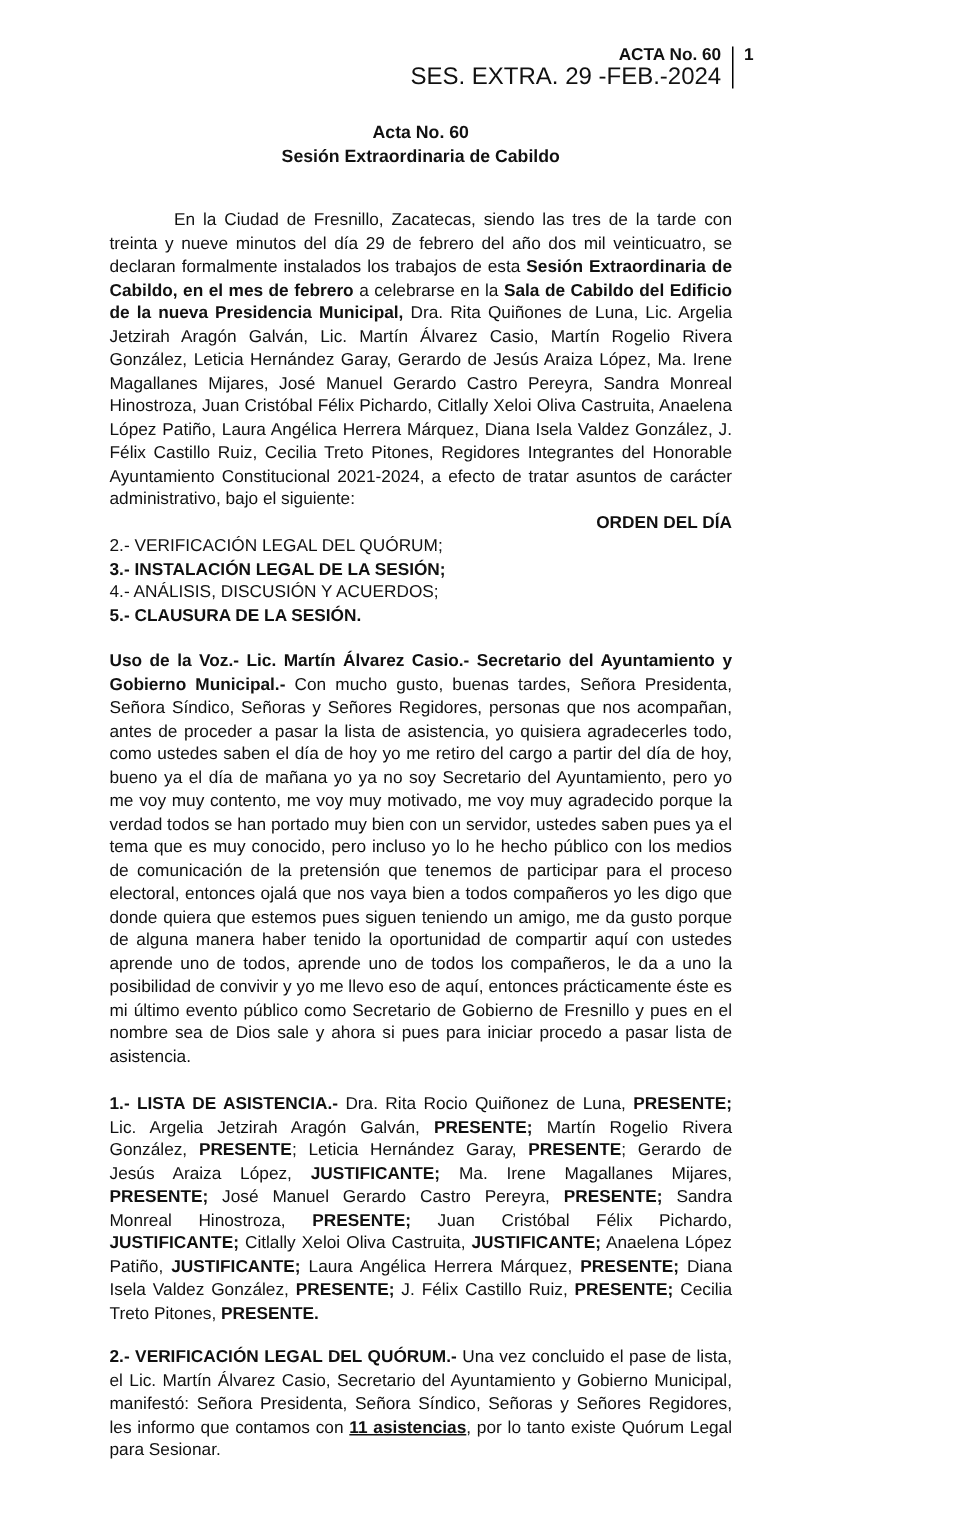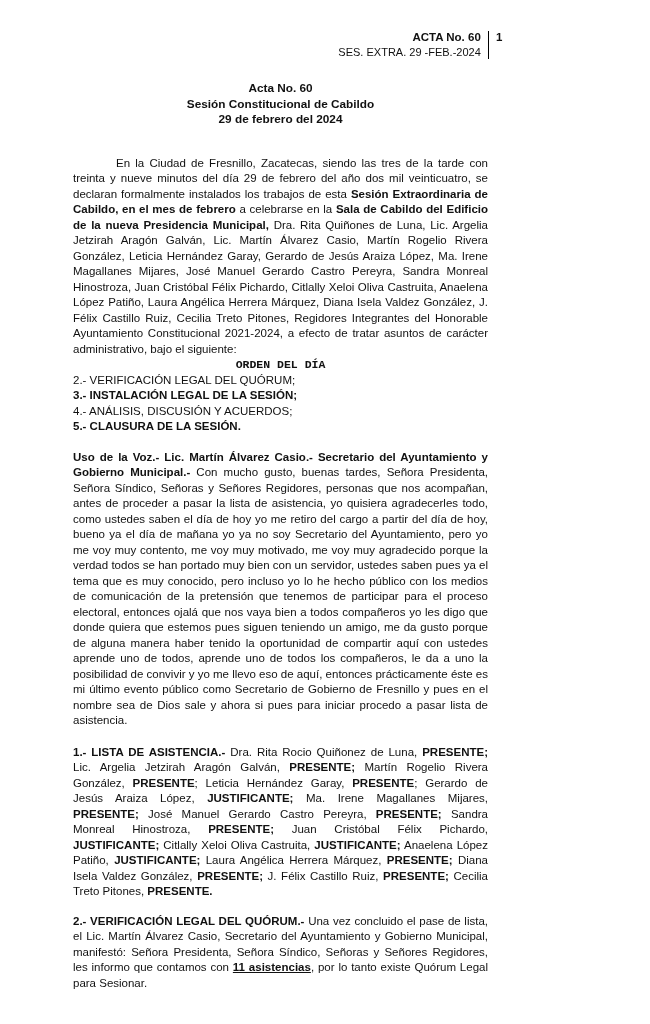--- a/index.html
+++ b/index.html
@@ -29,21 +29,21 @@
   }
   .hdr-lines {
     text-align: right;
   }
   .hdr-l1 {
     font-weight: bold;
     font-size: 11.5px;
     line-height: 15px;
   }
   .hdr-l2 {
-    font-size: 11px;
+    font-size: 16px;
     line-height: 14px;
   }
   .hdr-divider {
     width: 1.2px;
     background: #000;
     margin: 1px 7px 0 7px;
   }
   .hdr-page-num {
     font-weight: bold;
     font-size: 11.5px;
@@ -64,22 +64,21 @@
     margin-top: 28px;
     margin-right: 22px;
     font-size: 11.5px;
     line-height: 15.5px;
   }
   .block {
     margin: 0;
     text-align: justify;
   }
   .block.center {
-    text-align: center;
-    font-family: Liberation Mono, monospace;
+    text-align: right;
   }
   .block.indent {
     text-indent: 43px;
   }
 </style>
 </head>
 <body>
 
 <div class="page">
 
@@ -87,22 +86,21 @@
     <div class="hdr-lines">
       <div class="hdr-l1">ACTA No. 60</div>
       <div class="hdr-l2">SES. EXTRA. 29 -FEB.-2024</div>
     </div>
     <div class="hdr-divider"></div>
     <div class="hdr-page-num">1</div>
   </header>
 
   <div class="doc-title">
     <div>Acta No. 60</div>
-    <div>Sesión Constitucional de Cabildo</div>
-    <div>29 de febrero del 2024</div>
+    <div>Sesión Extraordinaria de Cabildo</div>
   </div>
 
   <article class="doc-body" id="doc-body">
       <p class="block indent" style="margin-top: 0px;"><span>En la Ciudad de Fresnillo, Zacatecas, siendo las tres de la tarde con treinta y nueve minutos del día 29 de febrero del año dos mil veinticuatro, se declaran formalmente instalados los trabajos de esta </span><span style="font-weight: bold;">Sesión Extraordinaria de Cabildo, en el mes de febrero</span><span> a celebrarse en la </span><span style="font-weight: bold;">Sala de Cabildo del Edificio de la nueva Presidencia Municipal,</span><span> Dra. Rita Quiñones de Luna, Lic. Argelia Jetzirah Aragón Galván, Lic. Martín Álvarez Casio, Martín Rogelio Rivera González, Leticia Hernández Garay, Gerardo de Jesús Araiza López, Ma. Irene Magallanes Mijares, José Manuel Gerardo Castro Pereyra, Sandra Monreal Hinostroza, Juan Cristóbal Félix Pichardo, Citlally Xeloi Oliva Castruita, Anaelena López Patiño, Laura Angélica Herrera Márquez, Diana Isela Valdez González, J. Félix Castillo Ruiz, Cecilia Treto Pitones, Regidores Integrantes del Honorable Ayuntamiento Constitucional 2021-2024, a efecto de tratar asuntos de carácter administrativo, bajo el siguiente:</span></p>
       <p class="block center" style="margin-top: 0px;"><span style="font-weight: bold;">ORDEN DEL DÍA</span></p>
       <p class="block" style="margin-top: 0px;"><span style="font-weight: normal;">2.- VERIFICACIÓN LEGAL DEL QUÓRUM;</span></p>
       <p class="block" style="margin-top: 0px;"><span style="font-weight: bold;">3.- INSTALACIÓN LEGAL DE LA SESIÓN;</span></p>
       <p class="block" style="margin-top: 0px;"><span style="font-weight: normal;">4.- ANÁLISIS, DISCUSIÓN Y ACUERDOS;</span></p>
       <p class="block" style="margin-top: 0px;"><span style="font-weight: bold;">5.- CLAUSURA DE LA SESIÓN.</span></p>
       <p class="block" style="margin-top: 15px;"><span style="font-weight: bold;">Uso de la Voz.- Lic. Martín Álvarez Casio.- Secretario del Ayuntamiento y Gobierno Municipal.- </span><span>Con mucho gusto, buenas tardes, Señora Presidenta, Señora Síndico, Señoras y Señores Regidores, personas que nos acompañan,  antes de proceder a pasar la lista de asistencia, yo quisiera agradecerles todo, como ustedes saben el día de hoy yo me retiro del cargo a partir del día de hoy, bueno ya el día de mañana yo ya no soy Secretario del Ayuntamiento, pero yo me voy muy contento, me voy muy motivado, me voy muy agradecido porque la verdad todos se han portado muy bien con un servidor, ustedes saben pues ya el tema que es muy conocido, pero incluso yo lo he hecho público con los medios de comunicación de la pretensión que tenemos de participar para el proceso electoral, entonces ojalá que nos vaya bien a todos compañeros yo les digo que donde quiera que estemos pues siguen teniendo un amigo, me da gusto porque de alguna manera haber tenido la oportunidad de compartir aquí con ustedes aprende uno de todos, aprende uno de todos los compañeros, le da a uno la posibilidad de convivir y yo me llevo eso de aquí, entonces prácticamente éste es mi último evento público como Secretario de Gobierno de Fresnillo y pues en el nombre sea de Dios sale y ahora si pues para iniciar procedo a pasar lista de asistencia.</span></p>

